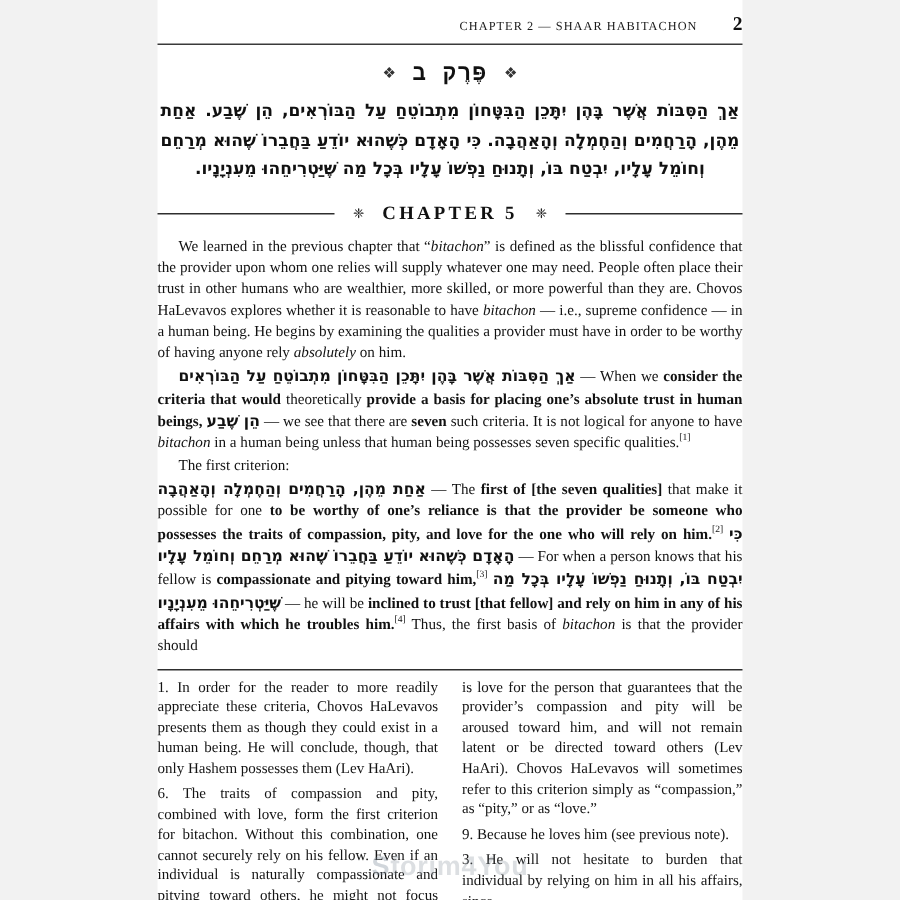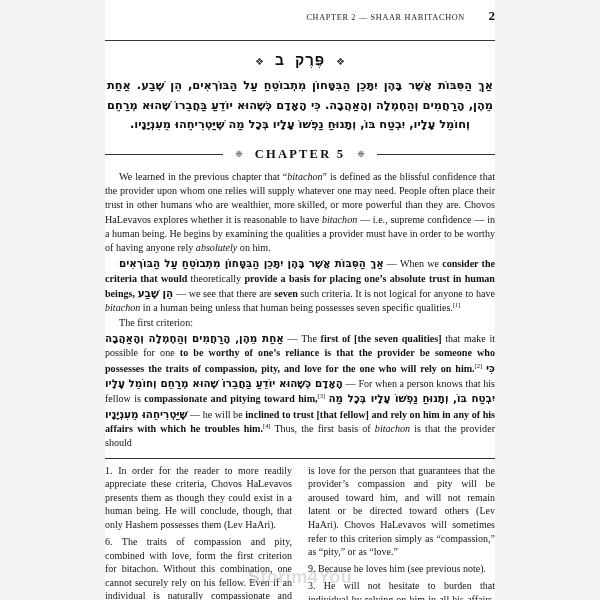--- a/index.html
+++ b/index.html
@@ -29,21 +29,21 @@
     height: 600px;
   }
   
   .running-head {
     display: flex;
     align-items: baseline;
     justify-content: flex-end;
     gap: 16px;
     padding-top: 8px;
     border-bottom: 1px solid #3a3a3a;
-    padding-bottom: 16px;
+    padding-bottom: 5px;
   }
   .running-head .rh-text {
     font-size: 8.2px;
     letter-spacing: 0.7px;
     color: #1a1a1a;
     font-family: "Liberation Serif", serif;
   }
   .running-head .rh-page {
     font-size: 13px;
     font-weight: bold;

